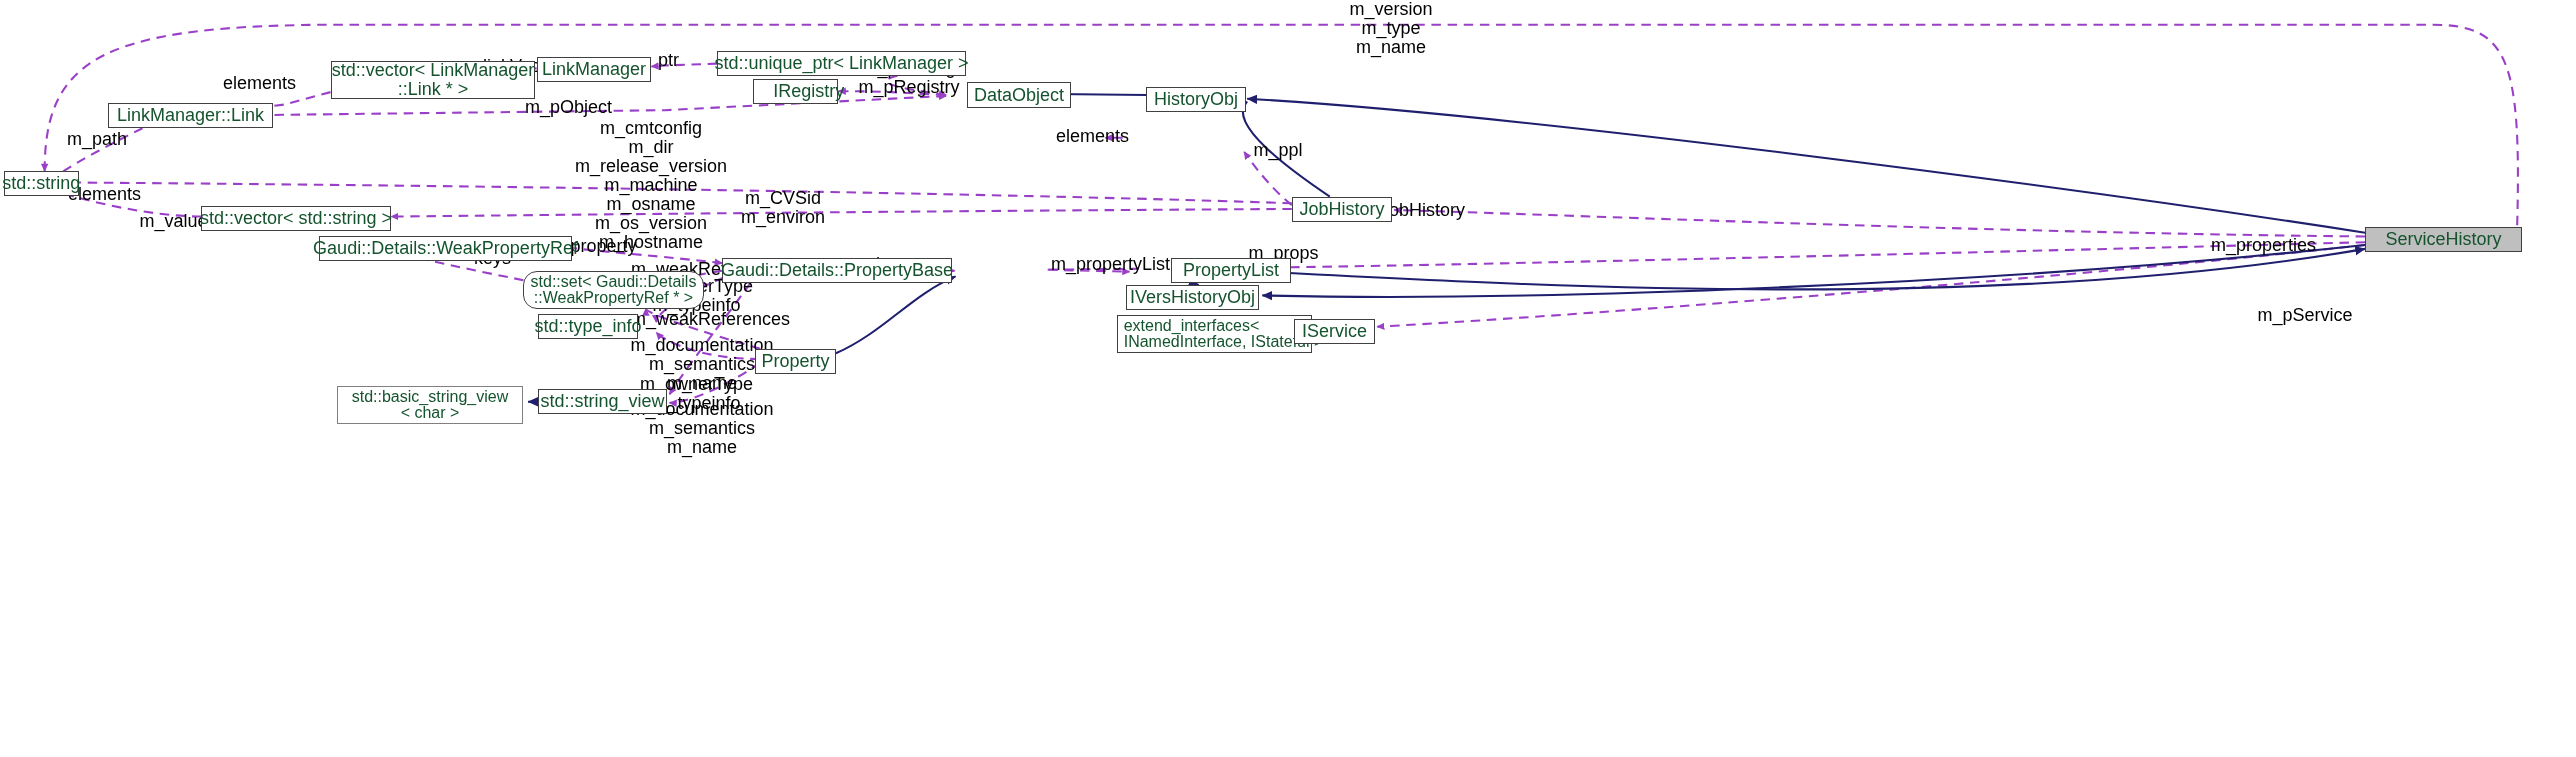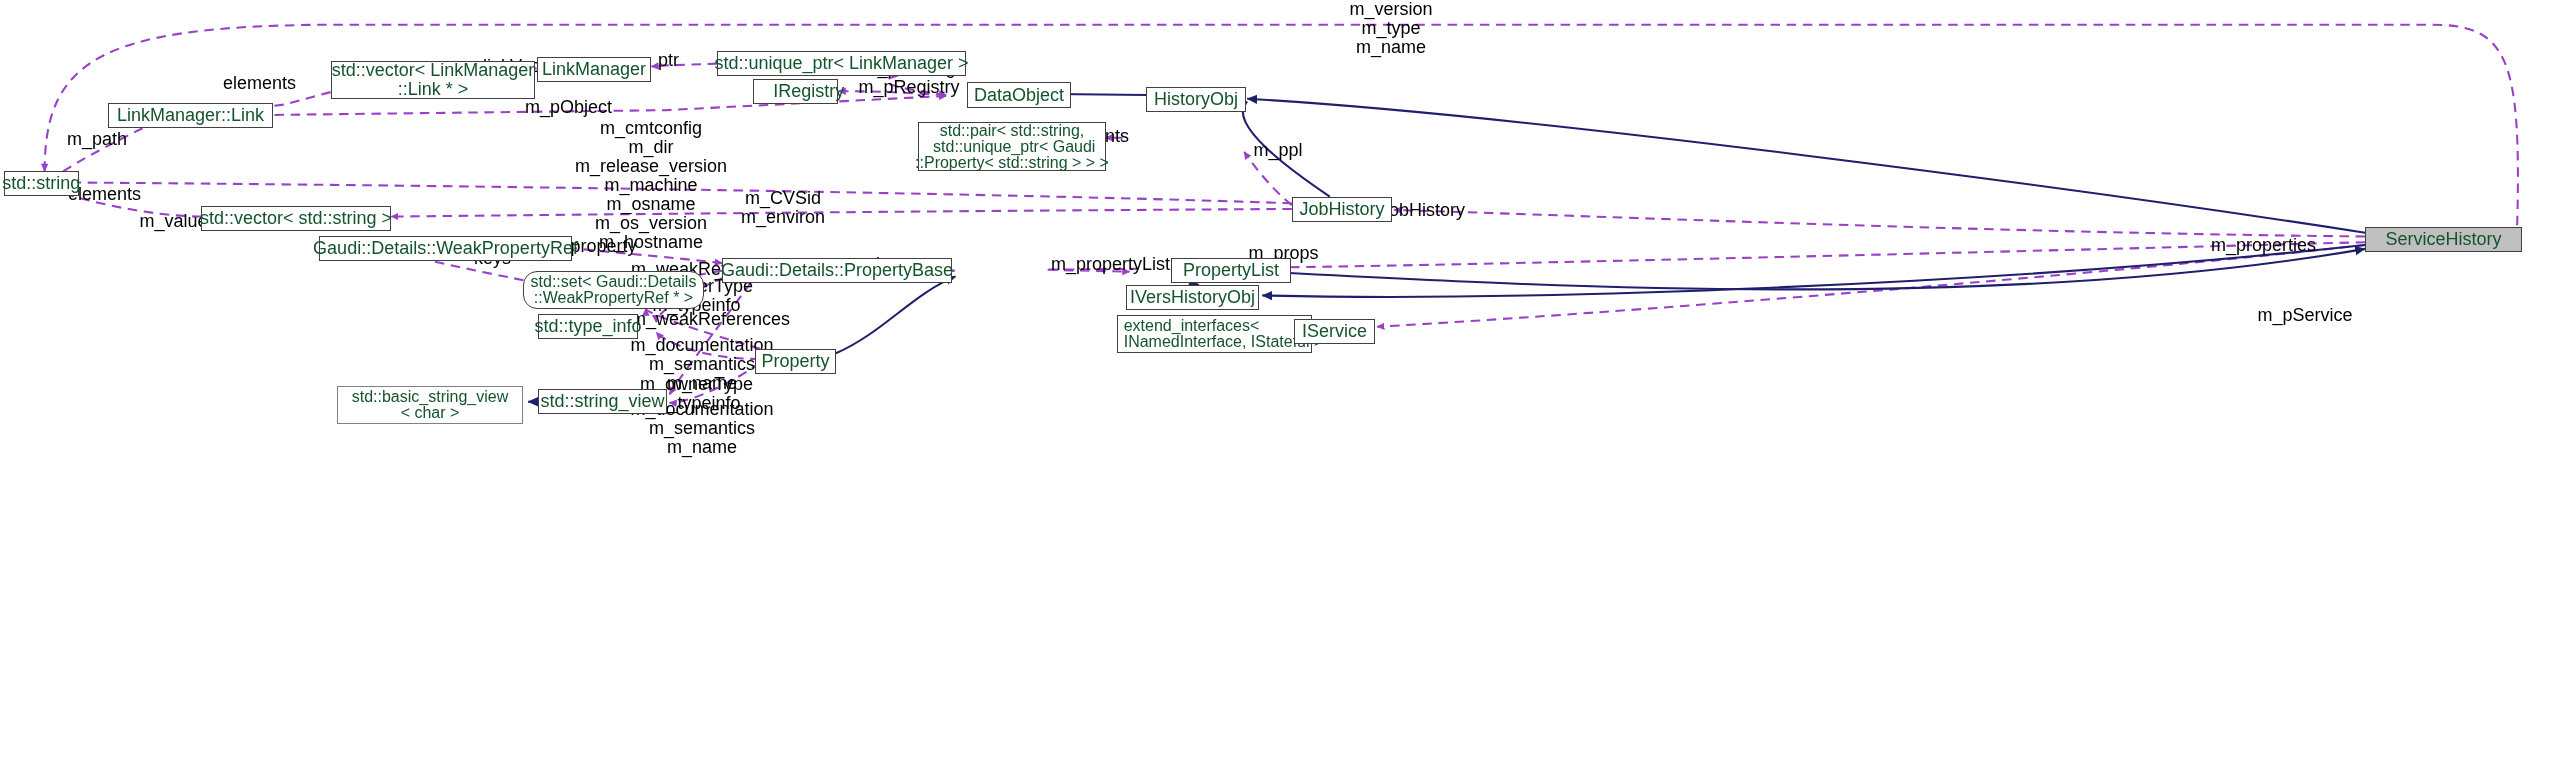--- a/index.html
+++ b/index.html
@@ -149,23 +149,20 @@
   </svg>
 
   <div class="node" style="left:331px;top:61px;width:204px;height:38px;">std::vector&lt; LinkManager
 ::Link * &gt;</div>
   <div class="node" style="left:537px;top:57px;width:114px;height:25px;">LinkManager</div>
   <div class="node" style="left:717px;top:51px;width:249px;height:25px;">std::unique_ptr&lt; LinkManager &gt;</div>
   <div class="node" style="left:753px;top:79px;width:85px;height:25px;padding-left:32px;">IRegistry</div>
   <div class="node" style="left:946px;top:82px;width:104px;height:26px;margin-left:21px;">DataObject</div>
   <div class="node" style="left:1146px;top:87px;width:100px;height:25px;">HistoryObj</div>
   <div class="node" style="left:108px;top:103px;width:165px;height:25px;">LinkManager::Link</div>
-  <div class="node" style="left:918px;top:122px;width:188px;height:49px;font-size:16px;line-height:16px;">std::pair&lt; std::string,
- std::unique_ptr&lt; Gaudi
-::Property&lt; std::string &gt; &gt; &gt;</div>
   <div class="node" style="left:3.8px;top:171px;width:75px;height:25px;">std::string</div>
   <div class="node" style="left:1292px;top:197px;width:100px;height:25px;">JobHistory</div>
   <div class="node" style="left:201px;top:206px;width:190px;height:25px;">std::vector&lt; std::string &gt;</div>
   <div class="node highlight" style="left:2365px;top:227px;width:157px;height:25px;">ServiceHistory</div>
   <div class="node" style="left:319px;top:236px;width:253px;height:25px;">Gaudi::Details::WeakPropertyRef</div>
   <div class="node" style="left:722px;top:258px;width:230px;height:25px;">Gaudi::Details::PropertyBase</div>
   <div class="node" style="left:1139px;top:258px;width:120px;height:25px;margin-left:32px;">PropertyList</div>
   <div class="node" style="left:523px;top:271px;width:181px;height:38px;font-size:16px;line-height:16px;border-radius:14px;">std::set&lt; Gaudi::Details
 ::WeakPropertyRef * &gt;</div>
   <div class="node" style="left:1126px;top:285px;width:133px;height:25px;">IVersHistoryObj</div>

